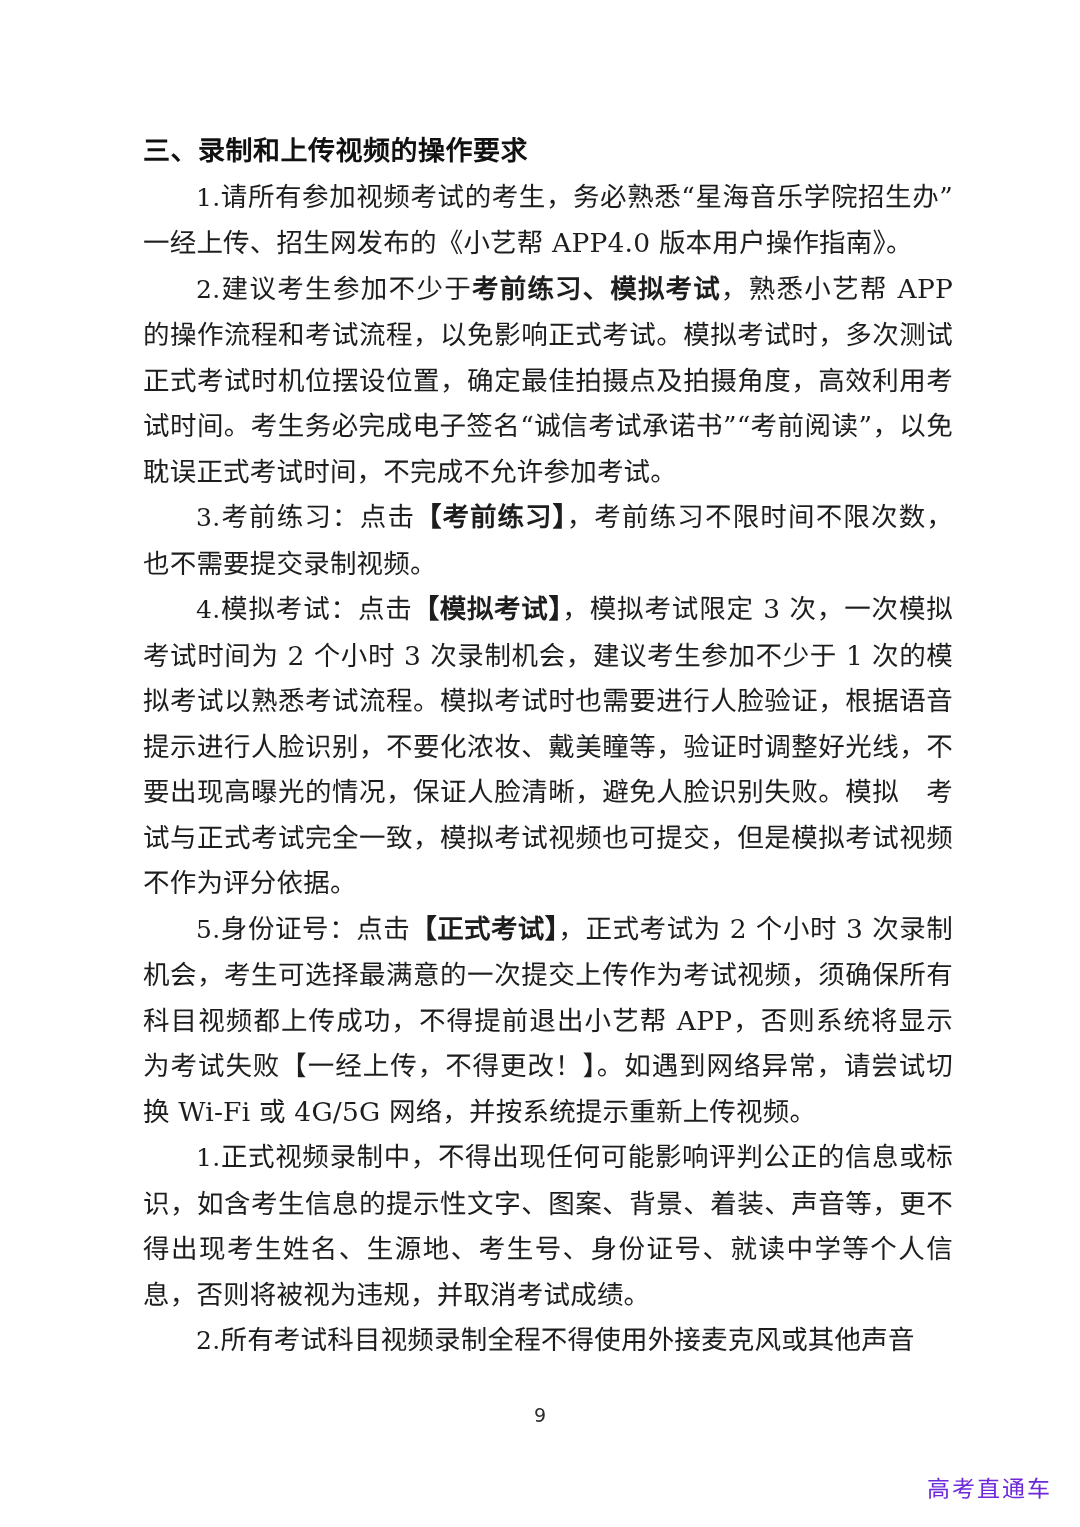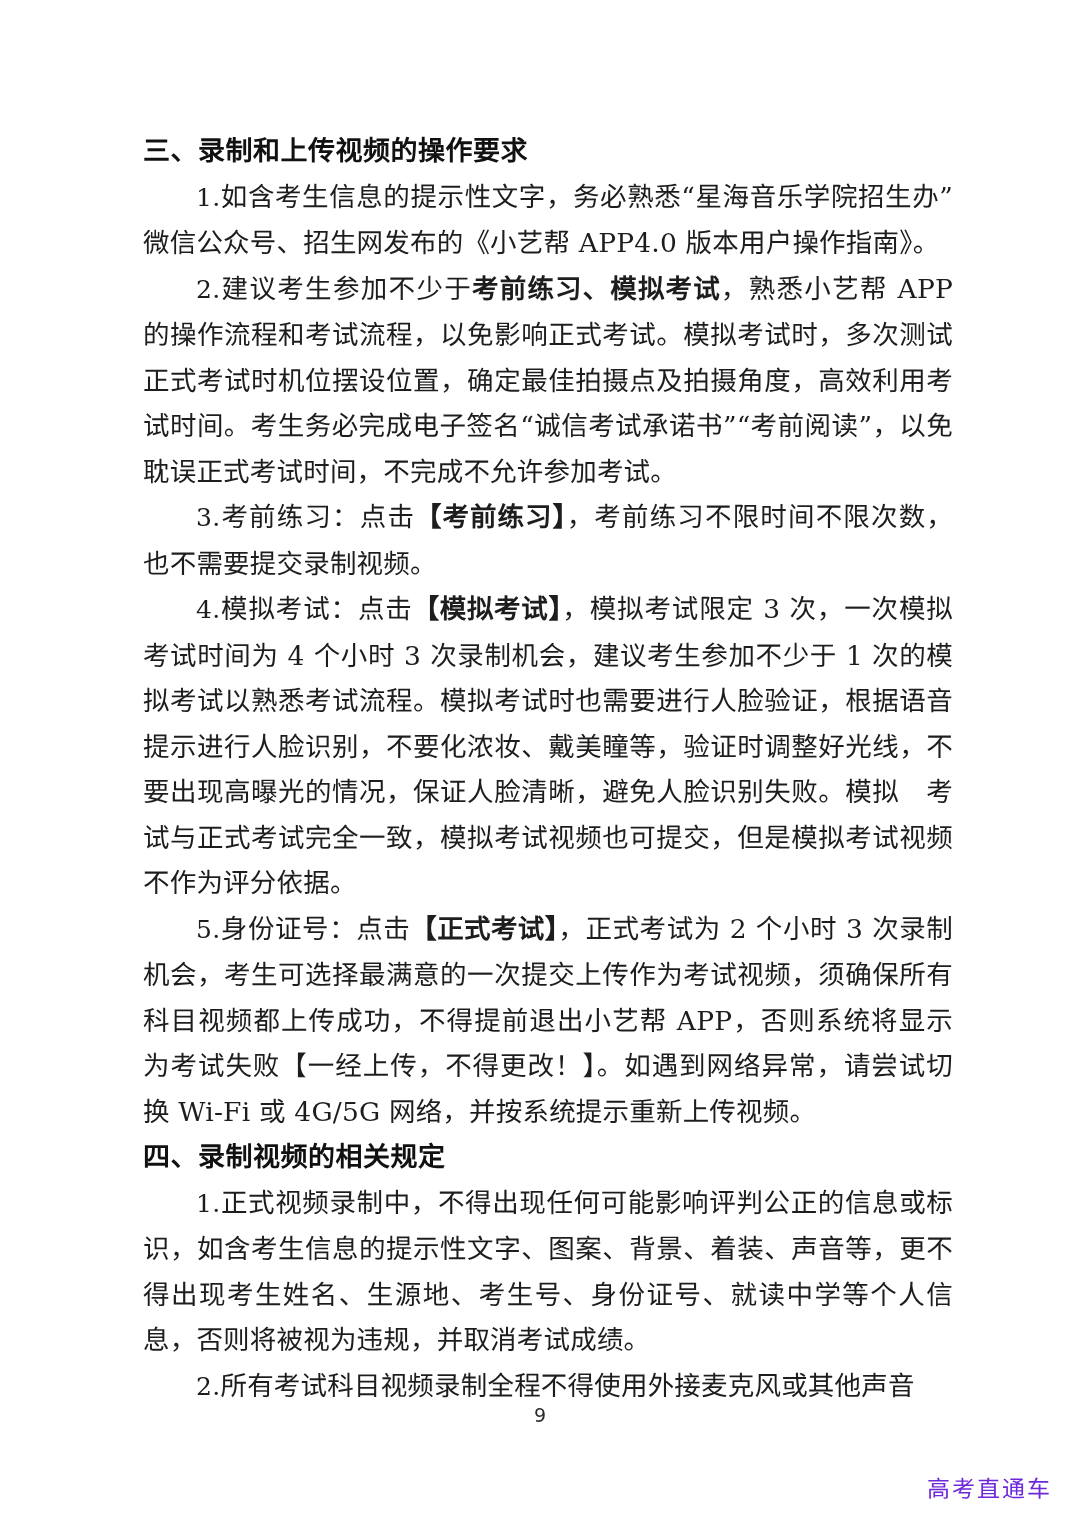--- a/index.html
+++ b/index.html
@@ -95,31 +95,30 @@
 </style>
 </head>
 <body>
 
 <div class="page">
 
   <div class="content">
 
     <h2 class="heading">三、录制和上传视频的操作要求</h2>
 
-    <p class="para"><span class="lat">1.</span><span>如含考生信息的提示性文字，务必熟悉“星海音乐学院招生办”微信公众号、招生网发布的《小艺帮 APP4.0 版本用户操作指南》。</span></p>
+    <p class="para"><span class="lat">1.</span><span>请所有参加视频考试的考生，务必熟悉“星海音乐学院招生办”一经上传、招生网发布的《小艺帮 APP4.0 版本用户操作指南》。</span></p>
 
     <p class="para"><span class="lat">2.</span><span>建议考生参加不少于</span><span class="b">考前练习、模拟考试</span><span>，熟悉小艺帮 APP 的操作流程和考试流程，以免影响正式考试。模拟考试时，多次测试正式考试时机位摆设位置，确定最佳拍摄点及拍摄角度，高效利用考试时间。考生务必完成电子签名“诚信考试承诺书”“考前阅读”，以免耽误正式考试时间，不完成不允许参加考试。</span></p>
 
     <p class="para"><span class="lat">3.</span><span>考前练习：点击</span><span class="b">【考前练习】</span><span>，考前练习不限时间不限次数，也不需要提交录制视频。</span></p>
 
-    <p class="para"><span class="lat">4.</span><span>模拟考试：点击</span><span class="b">【模拟考试】</span><span>，模拟考试限定 3 次，一次模拟考试时间为 4 个小时 3 次录制机会，建议考生参加不少于 1 次的模拟考试以熟悉考试流程。模拟考试时也需要进行人脸验证，根据语音提示进行人脸识别，不要化浓妆、戴美瞳等，验证时调整好光线，不要出现高曝光的情况，保证人脸清晰，避免人脸识别失败。模拟　考试与正式考试完全一致，模拟考试视频也可提交，但是模拟考试视频不作为评分依据。</span></p>
+    <p class="para"><span class="lat">4.</span><span>模拟考试：点击</span><span class="b">【模拟考试】</span><span>，模拟考试限定 3 次，一次模拟考试时间为 2 个小时 3 次录制机会，建议考生参加不少于 1 次的模拟考试以熟悉考试流程。模拟考试时也需要进行人脸验证，根据语音提示进行人脸识别，不要化浓妆、戴美瞳等，验证时调整好光线，不要出现高曝光的情况，保证人脸清晰，避免人脸识别失败。模拟　考试与正式考试完全一致，模拟考试视频也可提交，但是模拟考试视频不作为评分依据。</span></p>
 
     <p class="para"><span class="lat">5.</span><span>身份证号：点击</span><span class="b">【正式考试】</span><span>，正式考试为 2 个小时 3 次录制机会，考生可选择最满意的一次提交上传作为考试视频，须确保所有科目视频都上传成功，不得提前退出小艺帮 APP，否则系统将显示为考试失败【一经上传，不得更改！】。如遇到网络异常，请尝试切换 Wi-Fi 或 4G/5G 网络，并按系统提示重新上传视频。</span></p>
 
-    <h2 class="heading">四、录制视频的相关规定</h2>
 
     <p class="para"><span class="lat">1.</span><span>正式视频录制中，不得出现任何可能影响评判公正的信息或标识，如含考生信息的提示性文字、图案、背景、着装、声音等，更不得出现考生姓名、生源地、考生号、身份证号、就读中学等个人信息，否则将被视为违规，并取消考试成绩。</span></p>
 
     <p class="para"><span class="lat">2.</span><span>所有考试科目视频录制全程不得使用外接麦克风或其他声音</span></p>
 
   </div>
 
   <div class="page-number">9</div>
 
   <div class="watermark">高考直通车</div>

